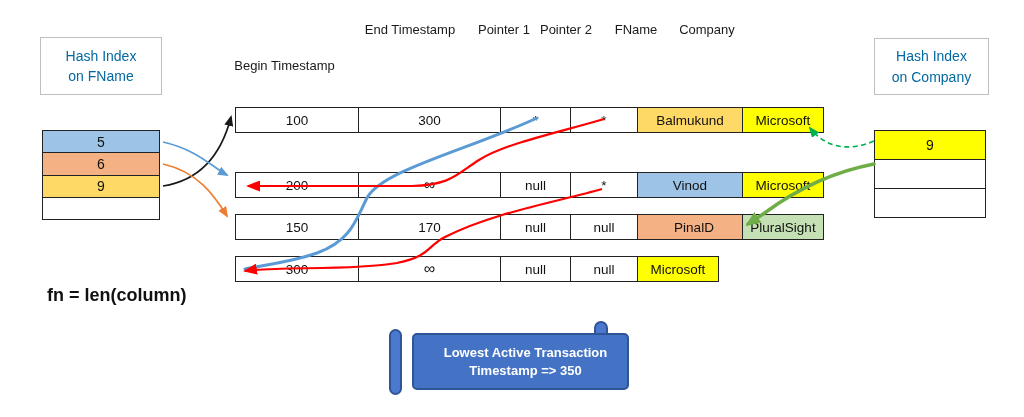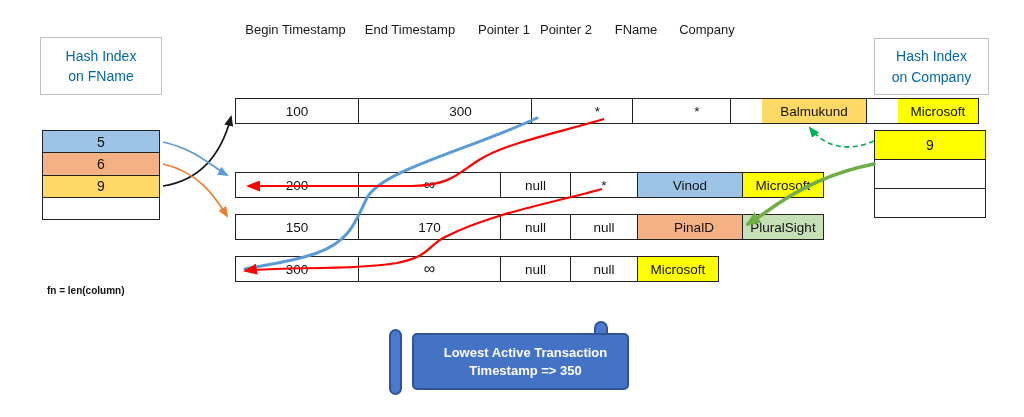--- a/index.html
+++ b/index.html
@@ -24,41 +24,41 @@
   .mrow{position:absolute;left:235px;height:24px;display:flex;
     border:1.5px solid #222;box-sizing:content-box;background:#fff;}
   .mc{display:flex;align-items:center;justify-content:center;
     font-size:13.5px;border-right:1.5px solid #222;box-sizing:border-box;
     white-space:nowrap;overflow:visible;}
   .mc:last-child{border-right:none;}
   .c-begin{width:123px;} .c-end{width:142px;} .c-p1{width:70px;}
   .c-p2{width:67px;} .c-fname{width:105px;} .c-comp{width:80px;}
   .inf{font-size:16px;}
   
-  #fn-note{position:absolute;left:47px;top:285px;font-size:10px;font-weight:600;color:#111;}
+  #fn-note{position:absolute;left:47px;top:285px;font-size:18px;font-weight:600;color:#111;}
   
   #arrows{position:absolute;left:0;top:0;pointer-events:none;}
   
   #banner{position:absolute;left:388px;top:320px;width:236px;height:78px;}
   #banner .body{position:absolute;left:24px;top:13px;width:217px;height:57px;
     border-radius:5px;z-index:2;display:flex;flex-direction:column;
     align-items:center;justify-content:center;color:#fff;font-size:13px;
     font-weight:600;line-height:1.35;border:2px solid;box-sizing:border-box;
     padding-left:10px;}
   #banner .roll{position:absolute;left:1px;top:9px;width:13px;height:66px;
     border-radius:7px;z-index:3;border:2px solid;box-sizing:border-box;}
   #banner .knob{position:absolute;left:206px;top:1px;width:14px;height:16px;
     border-radius:7px 7px 2px 2px;z-index:1;border:2px solid;box-sizing:border-box;}
 </style>
 </head>
 <body>
 
 <div id="canvas">
 
-  <div class="hdr" style="left:228px;width:135px;">Begin Timestamp</div>
+  <div class="hdr" style="left:217px;width:135px;margin-top:36px;">Begin Timestamp</div>
   <div class="hdr" style="left:348px;width:124px;">End Timestamp</div>
   <div class="hdr" style="left:468px;width:72px;">Pointer 1</div>
   <div class="hdr" style="left:530px;width:72px;">Pointer 2</div>
   <div class="hdr" style="left:600px;width:72px;">FName</div>
   <div class="hdr" style="left:670px;width:74px;">Company</div>
 
   <div class="titlebox" style="left:40px;top:37px;width:120px;height:56px;">
     <div>Hash Index</div>
     <div>on FName</div>
   </div>
@@ -74,21 +74,21 @@
     <div class="hrow" style="background-color: rgb(255, 217, 102);">9</div>
     <div class="hrow" style="background-color: rgb(255, 255, 255);"></div>
   </div>
 
   <div class="htable" style="left:874px;top:130px;width:112px;height:88px;">
     <div class="hrow" style="background-color: rgb(255, 255, 0);">9</div>
     <div class="hrow" style="background-color: rgb(255, 255, 255);"></div>
     <div class="hrow" style="background-color: rgb(255, 255, 255);"></div>
   </div>
 
-  <div class="mrow" style="top:98px;gap:31px;">
+  <div class="mrow" style="top:107px;">
     <div class="mc c-begin">100</div>
     <div class="mc c-end">300</div>
     <div class="mc c-p1">*</div>
     <div class="mc c-p2">*</div>
     <div class="mc c-fname" style="background-color: rgb(255, 217, 102);">Balmukund</div>
     <div class="mc c-comp" style="background-color: rgb(255, 255, 0);">Microsoft</div>
   </div>
 
   <div class="mrow" style="top:172px;">
     <div class="mc c-begin">200</div>

